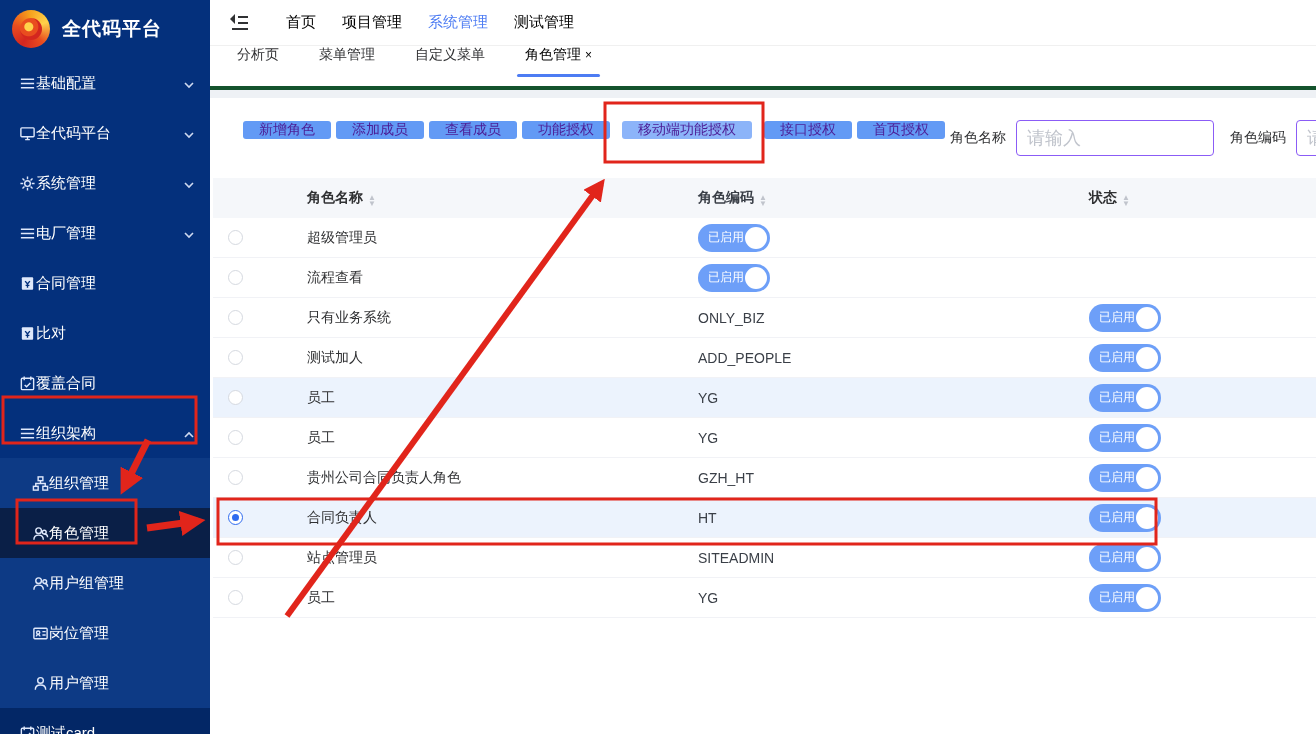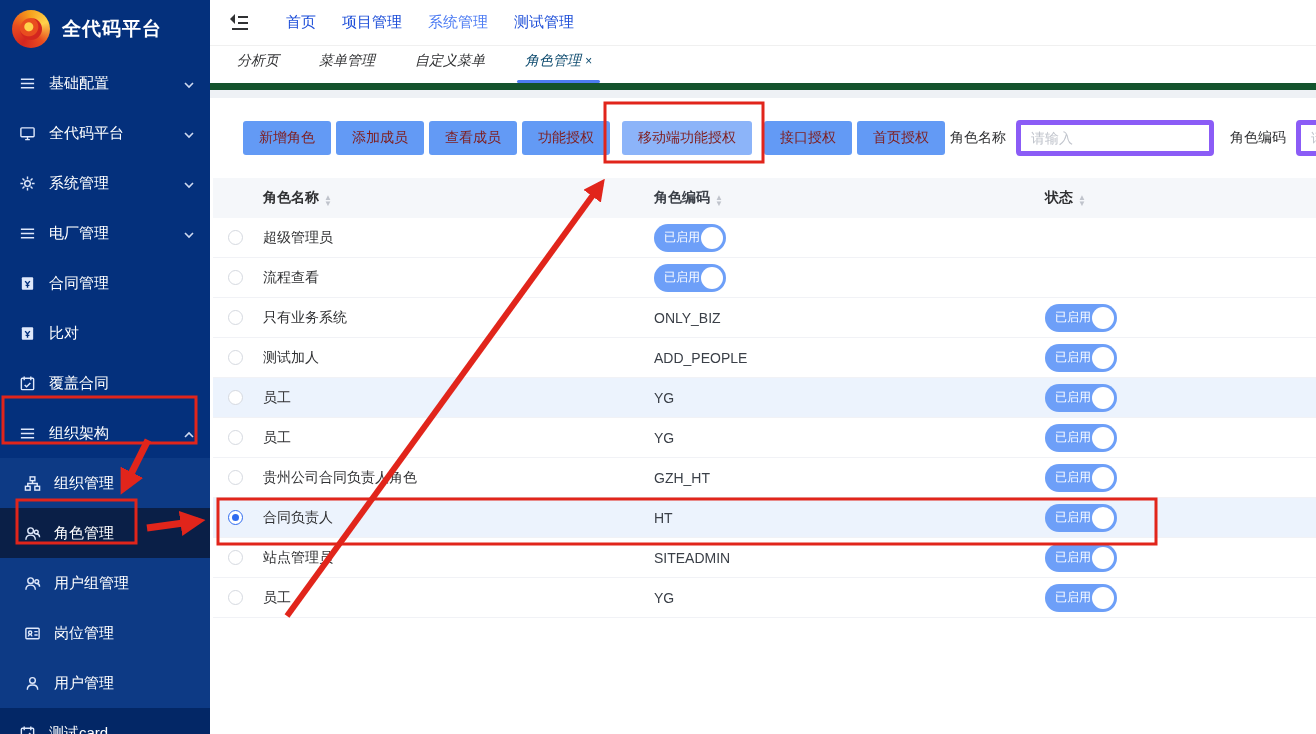--- a/index.html
+++ b/index.html
@@ -7,65 +7,65 @@
   .app { position:relative; width:1316px; height:734px; background:#fff; overflow:hidden; }
 
   
   .sidebar { position:absolute; left:0; top:0; width:210px; height:734px; background:#04307c; color:#fff; z-index:2; }
   .logo-row { display:flex; align-items:center; gap:12px; height:58px; padding-left:12px; }
   .logo-badge { width:38px; height:38px; border-radius:50%; flex:none;
     background:conic-gradient(from 210deg,#d4261f,#e94d1f,#f6a01b,#ffd24a,#e94d1f,#d4261f); position:relative; }
   .logo-badge::after { content:""; position:absolute; left:8px; top:8px; width:22px; height:22px; border-radius:50%;
     background:radial-gradient(circle at 40% 40%, #ffd24a 0 4px, #e94d1f 5px 9px, #d4261f 10px); }
   .logo-title { font-size:19px; font-weight:bold; letter-spacing:1px; }
-  .side-item { position:relative; height:50px; display:flex; align-items:center; gap:13px; padding-left:19px;
+  .side-item { position:relative; height:50px; display:flex; align-items:center; padding-left:19px;
     font-size:15px; cursor:pointer; }
   .side-item .sicon { width:17px; height:17px; flex:none; display:flex; }
   .side-item .chev { position:absolute; right:15px; top:19px; width:12px; height:12px; }
-  .submenu .side-item { background:#0d3a85; padding-left:24px; }
+  .submenu .side-item { background:#0d3a85; padding-left:32px; }
   .submenu .side-item.active { background:#0a1f47; }
   .side-bottom .side-item { background:#032766; }
 
   
   .main { position:absolute; left:210px; top:0; width:1106px; height:734px; background:#fff; }
   .topnav { height:46px; display:flex; align-items:center; border-bottom:1px solid #f0f0f0; padding-left:18px; }
   .collapse-btn { width:22px; height:22px; display:flex; cursor:pointer; margin-right:10px; }
-  .topnav-item { font-size:15px; color:#1d4ed8; margin-left:26px; cursor:pointer; font-weight:500; }
+  .topnav-item { font-size:15px; color:#000000; margin-left:26px; cursor:pointer; font-weight:500; }
   .topnav-item.active { color:#4d7cf3; }
 
   
-  .tabbar { height:44px; display:flex; align-items:flex-end; gap:40px; padding-left:27px; border-bottom:7px solid #14532d;font-style:italic; }
+  .tabbar { height:44px; display:flex; align-items:flex-start; gap:40px; padding-left:27px; border-bottom:4px solid #14532d; }
   .tab { position:relative; font-size:14px; color:#303133; padding-bottom:13px; cursor:pointer; }
-  .tab.active { color:#0c4a6e; }
+  .tab.active { color:#000000; }
   .tab.active::after { content:""; position:absolute; left:-8px; right:-8px; bottom:0; height:3px; background:#4d7cf3; border-radius:2px; }
   .tab .tab-close { font-size:12px; margin-left:4px; }
 
   
   .content { position:relative; height:644px; background:#fff; }
   .gray-strip { height:8px; background:#eef1f5; }
 
   .toolbar-btns { position:absolute; left:33px; top:31px; display:flex; gap:5px; }
-  .tb-btn { height:34px; padding:0 16px; background:#639af5; color:#7f1d1d; font-size:14px; border:none; border-radius:3px;
+  .tb-btn { height:18px; padding:0 16px; background:#639af5; color:#4c1d95; font-size:14px; border:none; border-radius:3px;
     display:flex; align-items:center; cursor:pointer; white-space:nowrap; }
   .tb-btn.hl { background:#8cb4f9; margin-left:7px; margin-right:7px; }
   .filter { position:absolute; top:30px; display:flex; align-items:center; }
   .filter-label { font-size:14px; color:#303133; margin-right:10px; white-space:nowrap; }
-  .filter-input { width:198px; height:36px; border:5px solid #8b5cf6; border-radius:4px; font-size:14px; padding:0 10px; color:#303133; }
+  .filter-input { width:198px; height:36px; border:1px solid #8b5cf6; border-radius:4px; font-size:18px; padding:0 10px; color:#303133; }
   .filter-input::placeholder { color:#c0c4cc; }
   #filter-name { left:740px; }
   #filter-code { left:1020px; }
   #filter-code .filter-input { width:210px; }
 
   
   .table { position:absolute; left:3px; right:0; top:88px; }
   .t-head { display:flex; align-items:center; height:40px; background:#f5f7fa; font-weight:bold; font-size:14px; color:#303133; }
   .t-row { display:flex; align-items:center; height:40px; border-bottom:1px solid #f1f2f6; font-size:14px; color:#303133; background:#fff; cursor:pointer; }
   .t-row.hl { background:#ecf3fd; }
   .cell-radio { width:44px; display:flex; justify-content:center; flex:none; }
-  .cell-name { width:397px; padding-left:6px; flex:none; }
+  .cell-name { width:397px; padding-left:6px; flex:none;margin-left:44px; }
   .cell-code { width:391px; flex:none; color:#3a3f47; }
   .cell-status { flex:1; }
   .sort-carets { display:inline-flex; flex-direction:column; line-height:6px; font-size:8px; color:#c0c4cc; margin-left:5px; vertical-align:2px; }
   .radio { width:15px; height:15px; border-radius:50%; border:1px solid #d5d9e0; background:#fff; position:relative; }
   .radio.sel { border-color:#2f6bef; }
   .radio.sel::after { content:""; position:absolute; left:3px; top:3px; width:7px; height:7px; border-radius:50%; background:#2f6bef; }
   .toggle { width:72px; height:28px; border-radius:15px; background:#6d9ff8; color:#fff; font-size:12px;
     display:flex; align-items:center; padding-left:10px; position:relative; cursor:pointer; }
   .toggle::after { content:""; position:absolute; right:3px; top:3px; width:22px; height:22px; border-radius:50%; background:#fff; }
 

